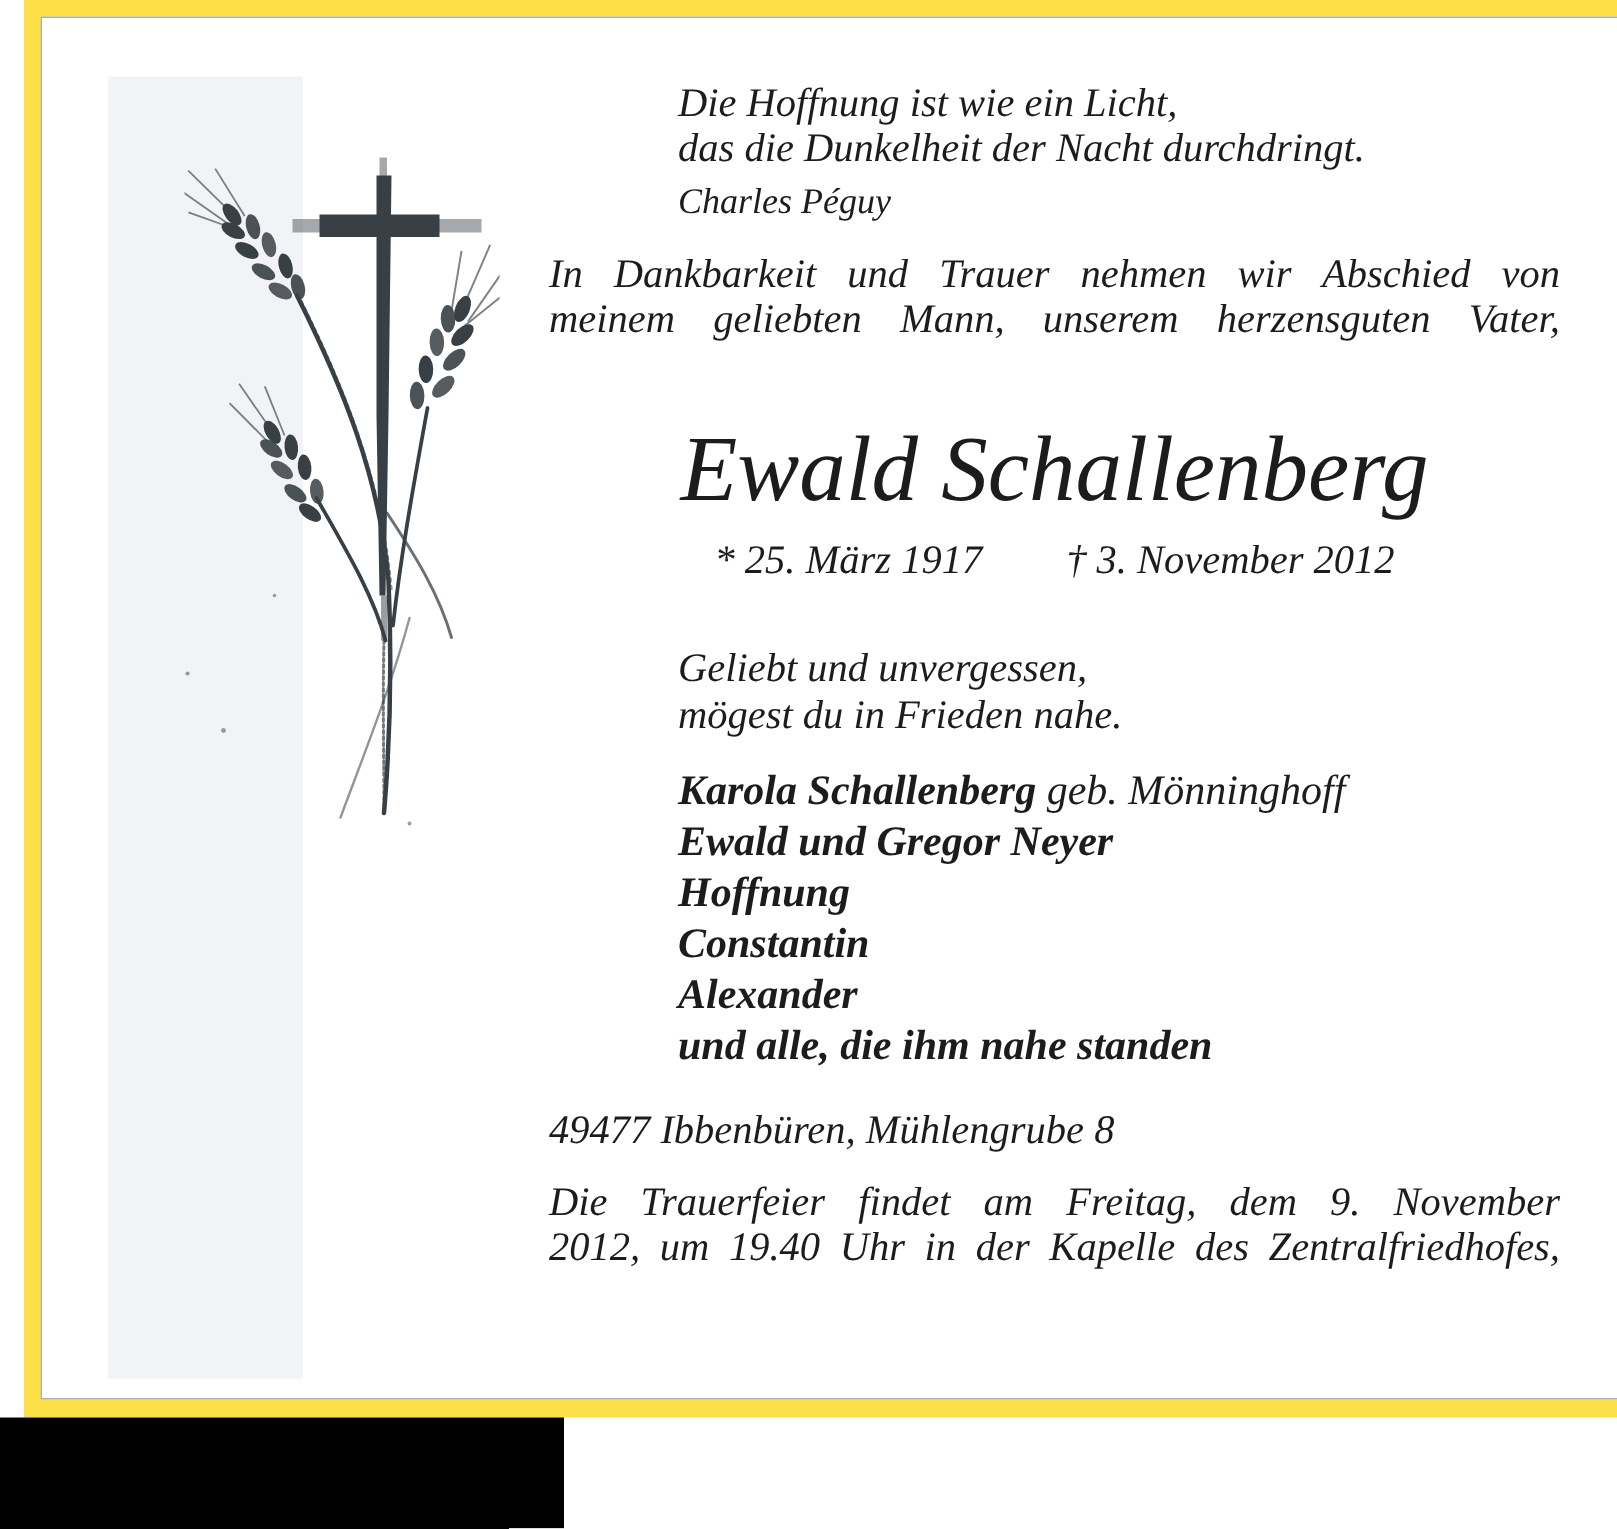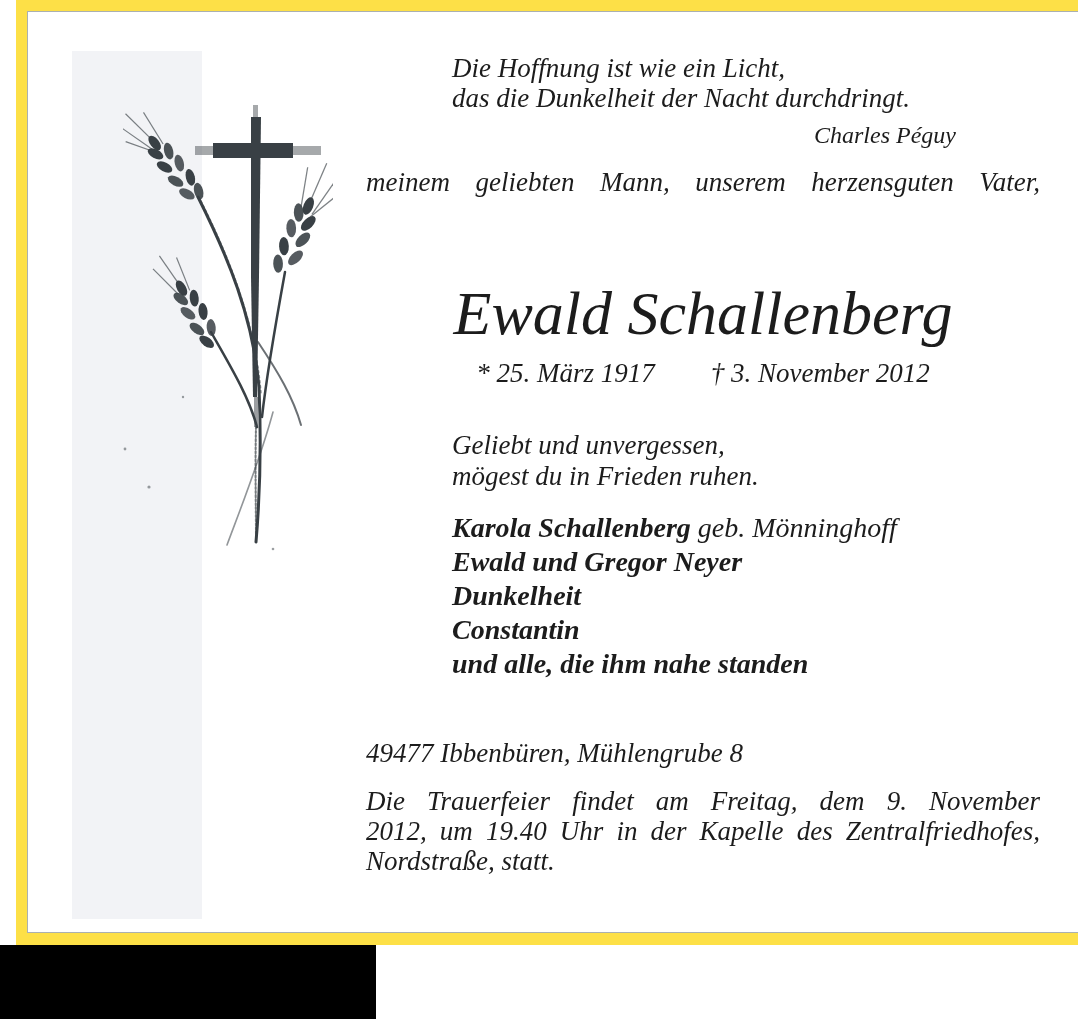--- a/index.html
+++ b/index.html
@@ -34,21 +34,21 @@
   }
   .bottom-block{
     position:absolute;left:0;top:945px;
     width:376px;height:74px;
     background:#000000;
   }
   .txt{position:absolute;font-style:italic;line-height:30px;font-size:27px;}
   .nowrap{white-space:nowrap;}
   .jline{text-align:justify;text-align-last:justify;}
   .quote-block{left:424px;top:41px;width:508px;}
-  .attribution{margin-top:7px;text-align:right;font-size:24px;padding-right:4px;}
+  .attribution{margin-top:7px;text-align:left;font-size:24px;padding-right:4px;}
   .intro-block{left:338px;top:155px;width:674px;}
   .name-block{left:338px;top:268px;width:674px;text-align:center;
     font-size:62px;line-height:66px;}
   .dates-block{left:338px;top:346px;width:674px;text-align:center;}
   .date-death{margin-left:56px;font-style:italic;}
   .farewell-block{left:424px;top:418px;line-height:31px;}
   .mourners-block{left:424px;top:499px;font-size:28px;line-height:34px;font-weight:bold;}
   .mourners-block .suffix{font-weight:normal;}
   .address-block{left:338px;top:726px;}
   .funeral-block{left:338px;top:774px;width:674px;}
@@ -142,48 +142,49 @@
         </g>
       </svg>
 
       <div class="txt quote-block">
         <div class="nowrap">Die Hoffnung ist wie ein Licht,</div>
         <div class="nowrap">das die Dunkelheit der Nacht durchdringt.</div>
         <div class="attribution">Charles Péguy</div>
       </div>
 
       <div class="txt intro-block">
+        <div class="jline">In Dankbarkeit und Trauer nehmen wir Abschied von</div>
         <div class="jline">meinem geliebten Mann, unserem herzensguten Vater,</div>
       </div>
 
       <div class="txt name-block nowrap">Ewald Schallenberg</div>
 
       <div class="txt dates-block nowrap">
         <span>* 25. März 1917</span><span class="date-death">† 3. November 2012</span>
       </div>
 
       <div class="txt farewell-block">
         <div class="nowrap">Geliebt und unvergessen,</div>
-        <div class="nowrap">mögest du in Frieden ruhen.</div>
+        <div class="nowrap">mögest du in Frieden nahe.</div>
       </div>
 
       <div class="txt mourners-block">
         <div class="nowrap"><span>Karola Schallenberg</span><span class="suffix"> geb. Mönninghoff</span></div>
         <div class="nowrap">Ewald und Gregor Neyer</div>
-        <div class="nowrap">Dunkelheit</div>
+        <div class="nowrap">Hoffnung</div>
         <div class="nowrap">Constantin</div>
+        <div class="nowrap">Alexander</div>
         <div class="nowrap">und alle, die ihm nahe standen</div>
       </div>
 
       <div class="txt address-block nowrap">49477 Ibbenbüren, Mühlengrube 8</div>
 
       <div class="txt funeral-block">
         <div class="jline">Die Trauerfeier findet am Freitag, dem 9. November</div>
         <div class="jline">2012, um 19.40 Uhr in der Kapelle des Zentralfriedhofes,</div>
-        <div>Nordstraße, statt.</div>
       </div>
 
 
     </div>
   </div>
 
   <div class="bottom-block"></div>
 
 </div>
 

